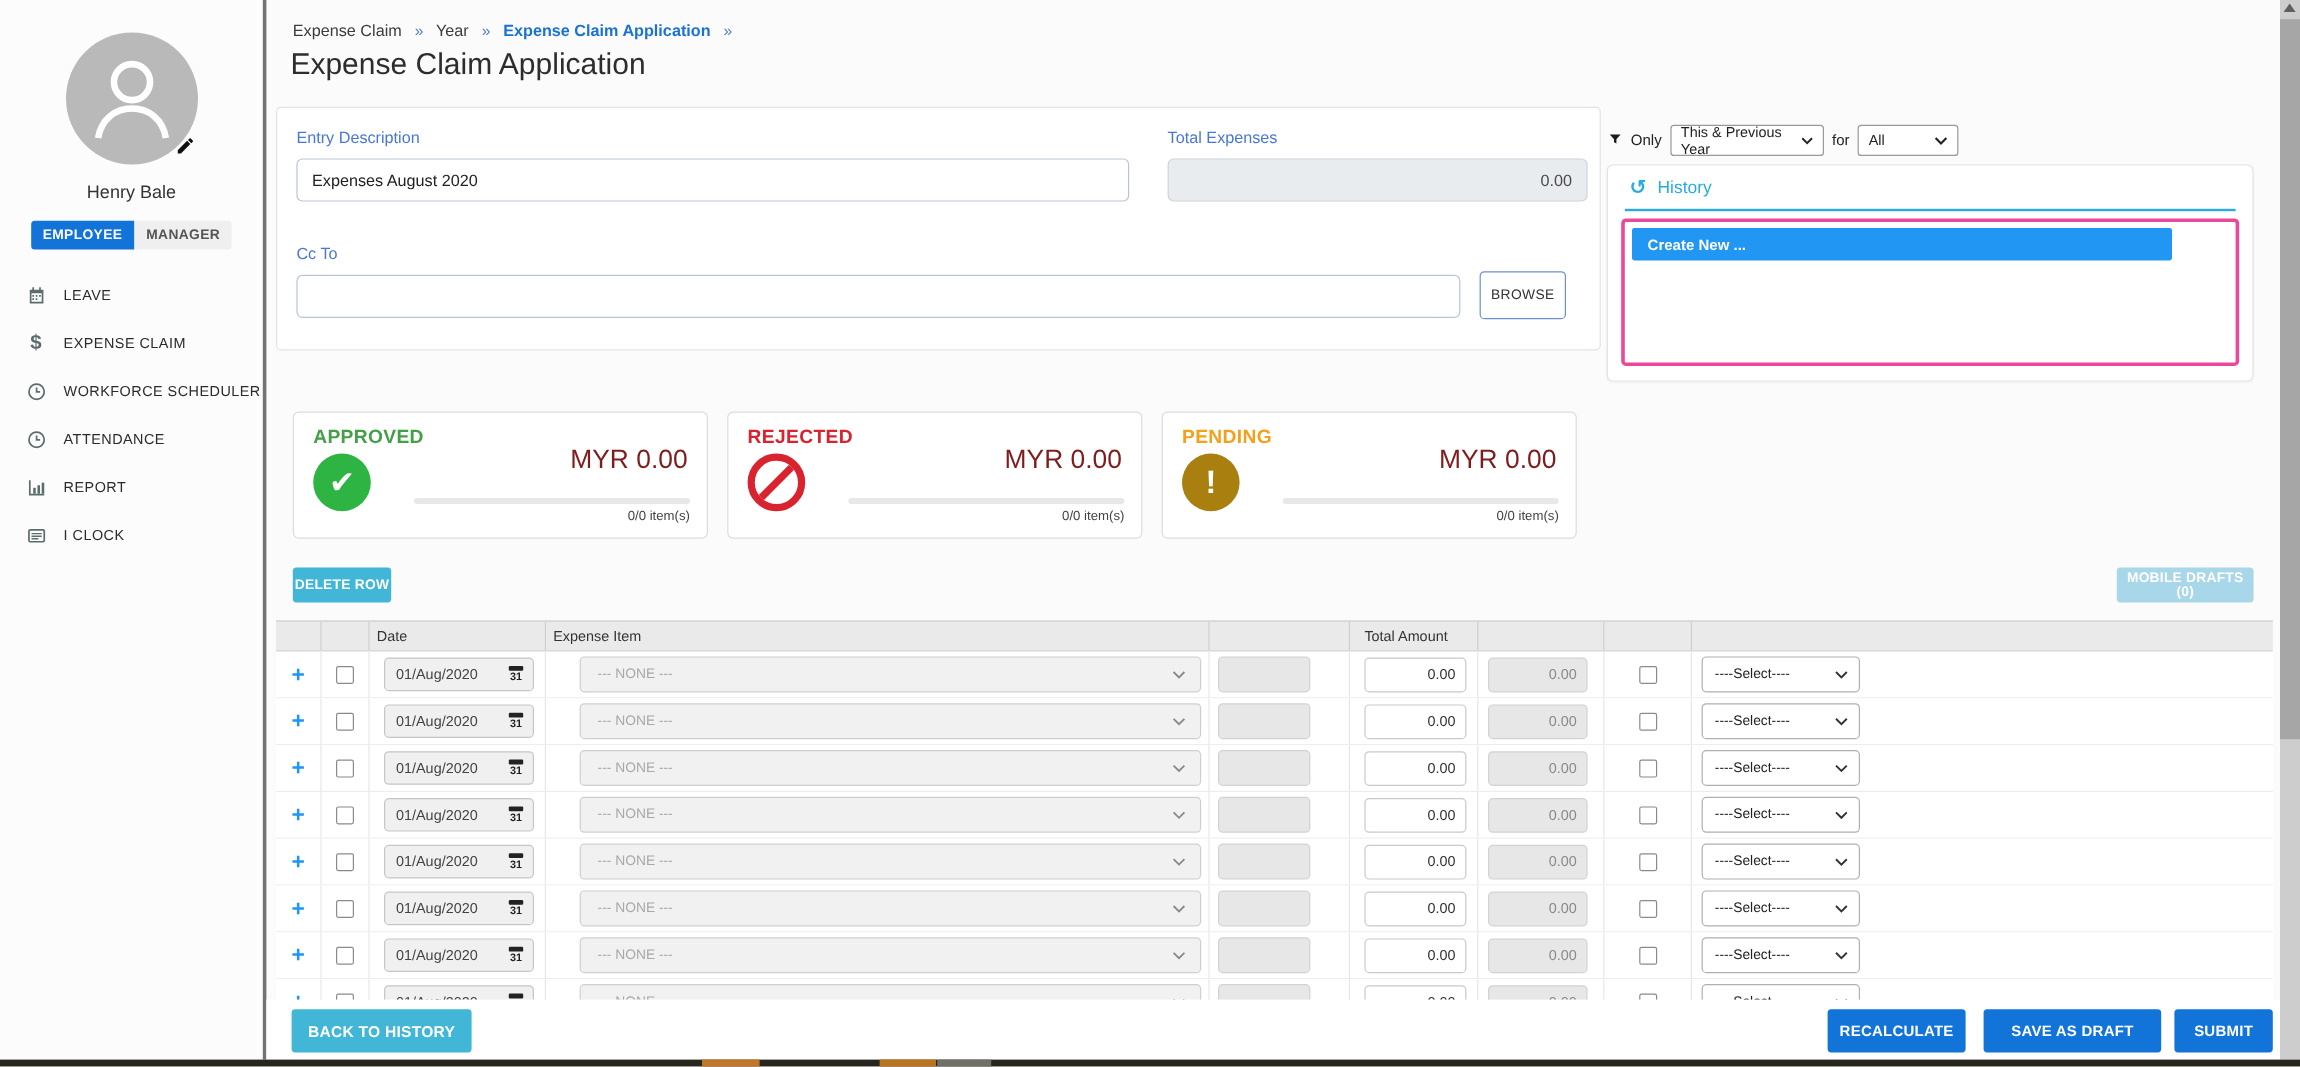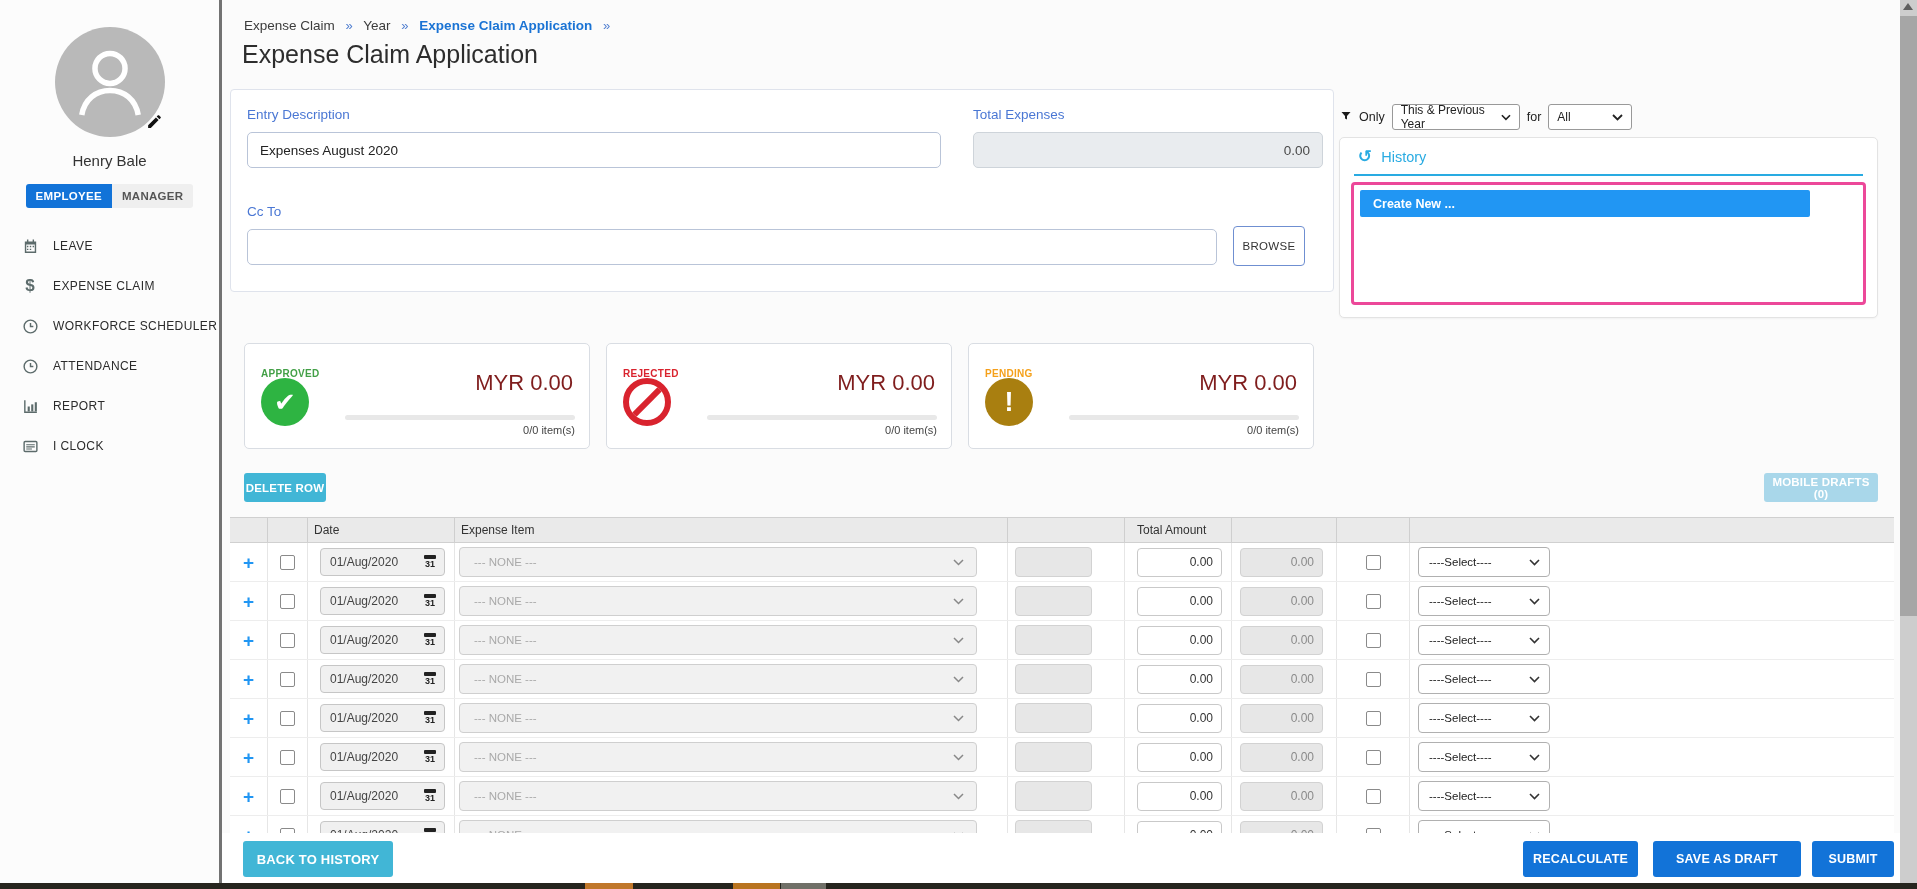--- a/index.html
+++ b/index.html
@@ -44,21 +44,21 @@
   .history-card { position:absolute; left:1339px; top:137px; width:539px; height:181px; background:#fff; border:1px solid #e3e3e3; border-radius:5px; box-shadow:0 1px 2px rgba(0,0,0,.04); }
   .history-head { position:absolute; left:18px; top:10px; display:flex; align-items:center; gap:9px; color:#29abe2; font-size:14.5px; }
   .history-ic { font-size:17px; font-weight:bold; line-height:1; }
   .history-rule { position:absolute; left:14px; right:14px; top:36px; height:2px; background:#29abe2; }
   .history-list { position:absolute; left:11px; top:44px; width:515px; height:123px; background:#fff; border:3px solid #ec4899; border-radius:4px; }
   .history-item { position:absolute; left:6px; top:5px; width:450px; height:27px; background:#2196f3; color:#fff; font-size:12.5px; font-weight:bold; display:flex; align-items:center; padding-left:13px; border-radius:2px; cursor:pointer; }
 
   
   .sum-card { position:absolute; top:343px; width:346px; height:106px; background:#fff; border:1px solid #d9dde3; border-radius:5px; }
   .sc-approved { left:244px; } .sc-rejected { left:606px; } .sc-pending  { left:968px; }
-  .sc-label { position:absolute; left:16px; top:12px; font-size:10px; font-weight:bold; letter-spacing:.3px;margin-top:12px; }
+  .sc-label { position:absolute; left:16px; top:12px; font-size:16px; font-weight:bold; letter-spacing:.3px; }
   .sc-approved .sc-label { color:#43a047; } .sc-rejected .sc-label { color:#d9232e; } .sc-pending .sc-label { color:#f5a01a; }
   .sc-amount { position:absolute; right:16px; top:26px; font-size:22px; color:#7f1d1d; }
   .sc-bar { position:absolute; left:100px; right:14px; top:71px; height:5px; background:#e8e8e8; border-radius:3px; }
   .sc-items { position:absolute; right:14px; top:80px; font-size:11px; color:#444; }
   .sc-icon { position:absolute; left:16px; top:34px; width:48px; height:48px; border-radius:50%; display:flex; align-items:center; justify-content:center; }
   .ic-check { background:#2eb442; color:#fff; font-size:26px; font-weight:bold; }
   .ic-noentry { background:#fff; border:6px solid #d9232e; position:relative; overflow:hidden; }
   .ic-noentry::after { content:""; position:absolute; left:-4px; top:15px; width:44px; height:6px; background:#d9232e; transform:rotate(-45deg); }
   .ic-excl { background:#a97f10; color:#fff; font-size:27px; font-weight:bold; }
 
@@ -77,21 +77,21 @@
   .tc { display:flex; align-items:center; border-right:1px solid #e6e6e6; }
   .c-add { justify-content:center; }
   .add-ic { color:#2196f3; font-size:19px; font-weight:bold; cursor:pointer; line-height:1; }
   .c-check, .c-check2 { justify-content:center; }
   input[type=checkbox] { appearance:none; width:15px; height:15px; border:1px solid #8a8a8a; border-radius:2px; background:#fff; cursor:pointer; }
   .datefield { margin-left:12px; width:125px; height:28px; background:#f0f0f0; border:1px solid #c6c6c6; border-radius:4px; display:flex; align-items:center; justify-content:space-between; padding:0 7px 0 9px; font-size:12px; color:#444; cursor:pointer; }
   .calicon { display:block; width:14px; cursor:pointer; }
   .calicon i { display:block; width:12px; height:4px; background:#222; margin:0 auto 1px; border-radius:1px; }
   .calicon b { display:block; font-size:9px; font-weight:bold; color:#222; text-align:center; line-height:9px; }
   .ddl { height:30px; border-radius:4px; display:flex; align-items:center; justify-content:space-between; cursor:pointer; }
-  .ddl-none { margin-left:4px; width:518px; background:#f1f1f1; border:1px solid #cfcfcf; padding:0 12px 0 14px; font-size:11.5px; color:#a9a9a9; }
+  .ddl-none { margin-left:28px; width:518px; background:#f1f1f1; border:1px solid #cfcfcf; padding:0 12px 0 14px; font-size:11.5px; color:#a9a9a9; }
   .ddl-select { margin-left:8px; width:132px; background:#fff; border:1px solid #b0b0b0; padding:0 9px 0 10px; font-size:11.5px; color:#222; }
   .graybox { margin-left:7px; width:77px; height:30px; background:#e7e7e7; border:1px solid #d2d2d2; border-radius:4px; }
   .amt { margin-left:12px; width:85px; height:29px; border:1px solid #c9c9c9; border-radius:4px; background:#fff; font-size:12px; color:#333; text-align:right; padding:0 8px; font-family:inherit; }
   .amt.ro2 { margin-left:8px; width:83px; background:#e7e7e7; border-color:#d2d2d2; color:#8a8a8a; }
   .c-sel { border-right:none; }
 
   
   .footer-bar { position:absolute; left:222px; top:833px; width:1678px; height:50px; background:#fff; z-index:5; }
   .back-btn { position:absolute; left:21px; top:8px; width:150px; height:36px; background:#41b6d6; font-size:13px; }
   .recalc-btn { position:absolute; left:1301px; top:8px; width:115px; height:36px; background:#1273d8; font-size:12.5px; }

